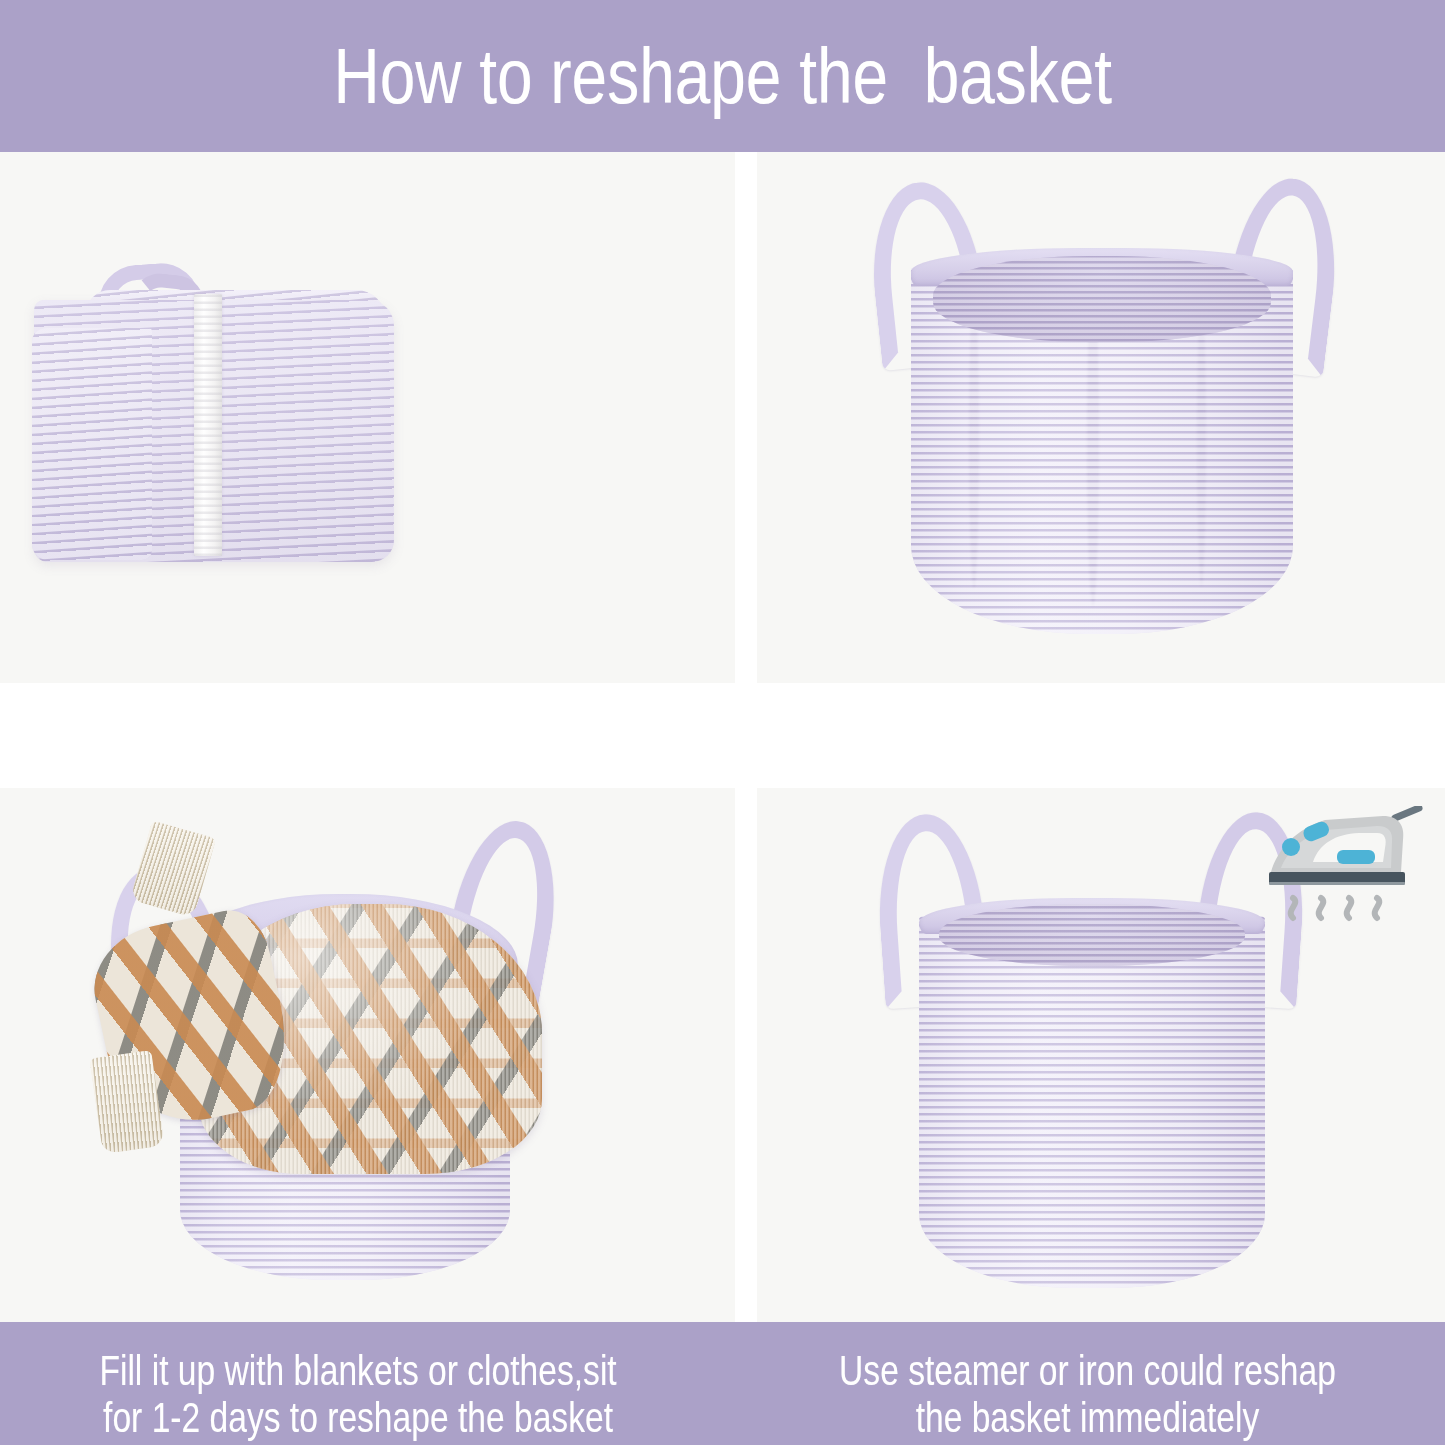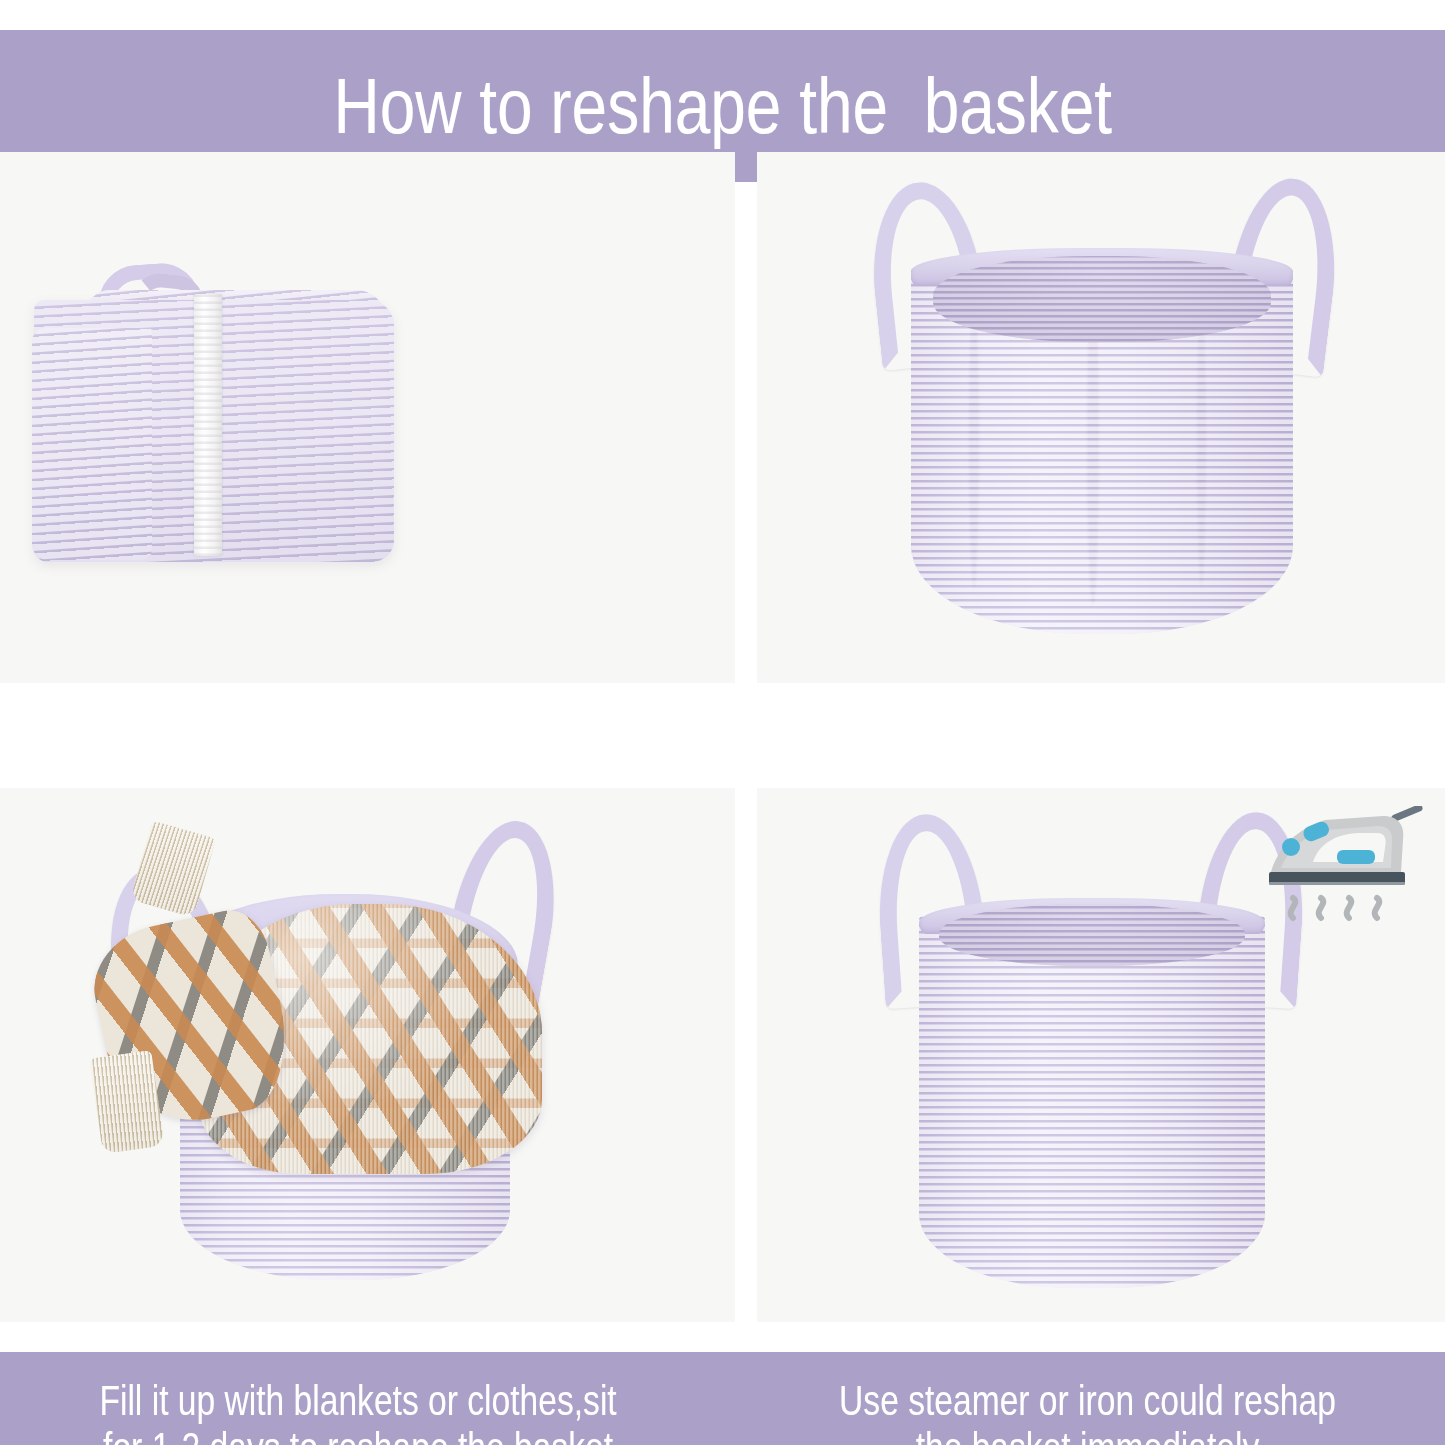--- a/index.html
+++ b/index.html
@@ -14,21 +14,20 @@
     background:#ffffff;
     overflow:hidden;
   }
 
   
   .band{
     position:absolute;left:0;width:1445px;
     background:#aba1c8;
     display:flex;align-items:center;
     box-sizing:border-box;
-    margin-top:30px;
   }
   #header-band{top:0;height:152px;justify-content:center;}
   #mid-caption-band{top:683px;height:105px;}
   #bottom-caption-band{top:1322px;height:144px;}
 
   #page-title{
     color:#ffffff;
     font-size:78px;
     line-height:1;
     font-weight:400;

